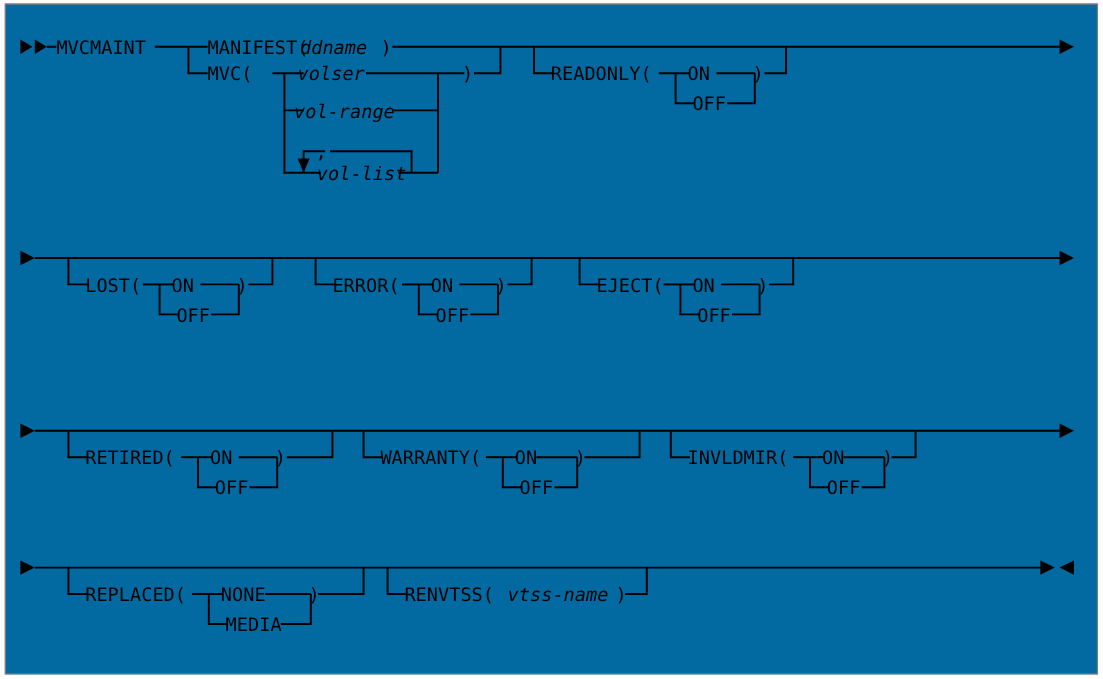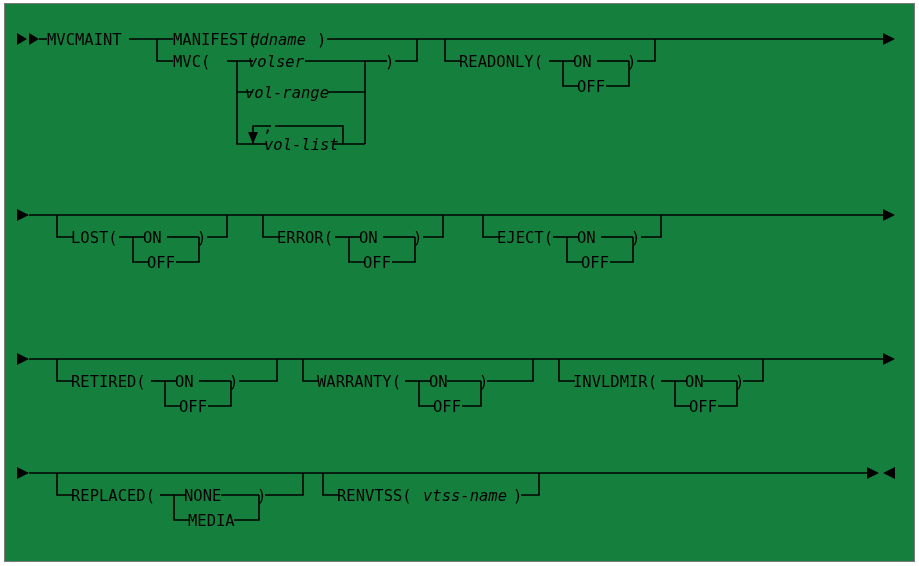--- a/index.html
+++ b/index.html
@@ -10,21 +10,21 @@
     background:#ffffff;
     box-sizing:border-box;
     overflow:hidden;
   }
   #frame{
     position:absolute;
     left:4px;top:3px;
     width:911px;height:559px;
     border:1px solid #7a7a7a;
     box-sizing:border-box;
-    background:#15803d;
+    background:#0369a1;
   }
   svg#diagram{position:absolute;left:0;top:0;}
   .rr-line{stroke:#000;stroke-width:1.6;fill:none;stroke-linecap:butt;}
   .rr-arrow{fill:#000;stroke:none;}
   text.kw{
     font-family:"DejaVu Sans Mono","Liberation Mono",monospace;
     font-size:15.5px;
     fill:#000;
     letter-spacing:0px;
   }

